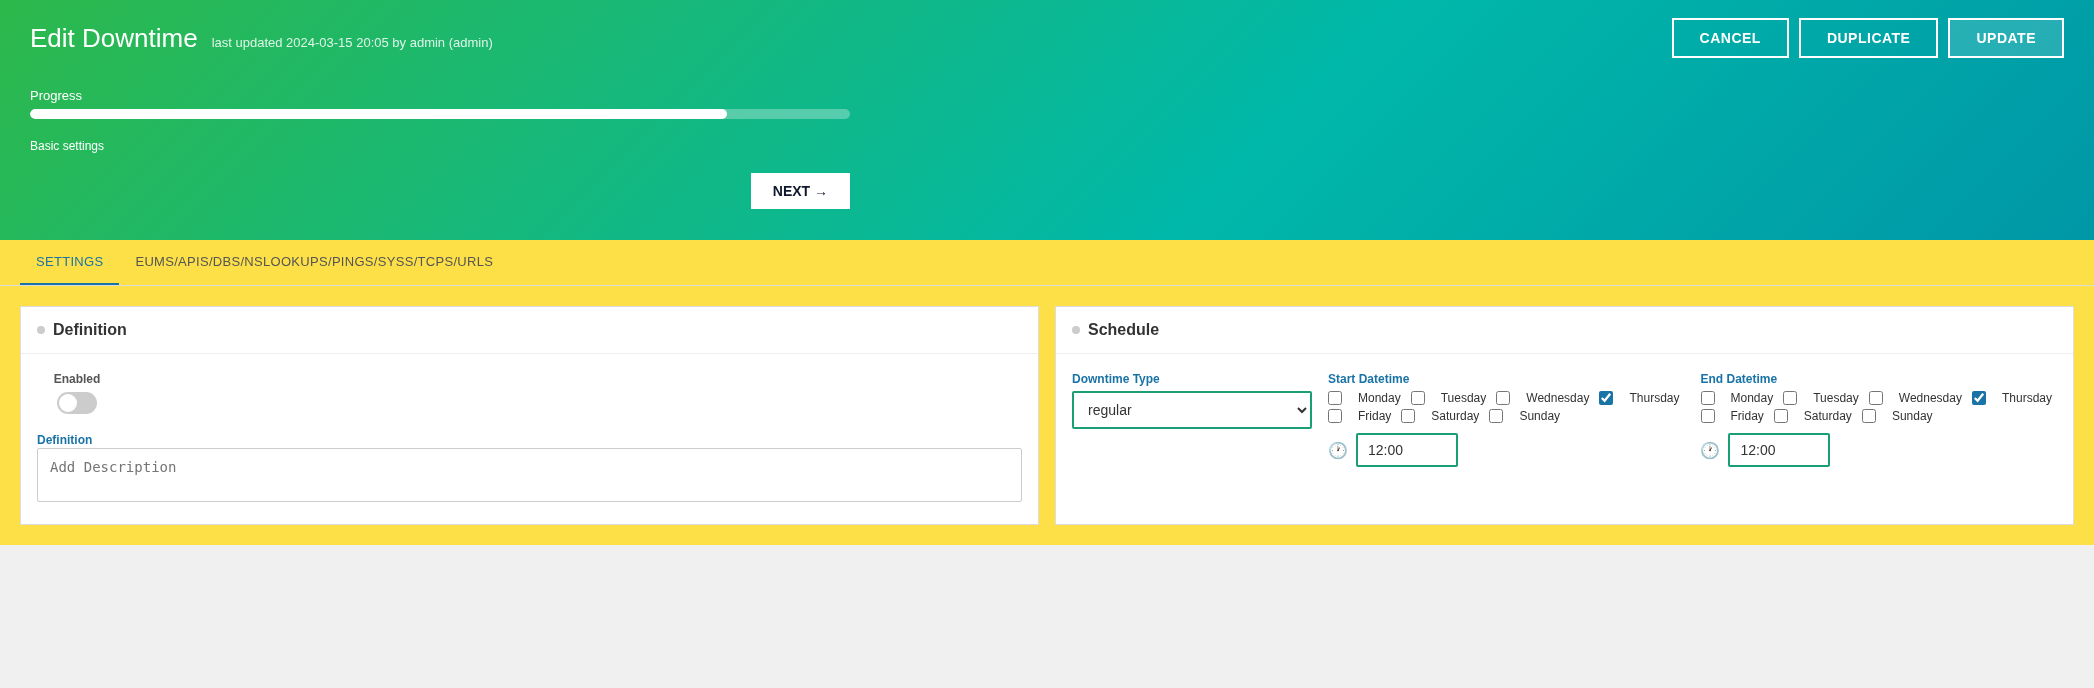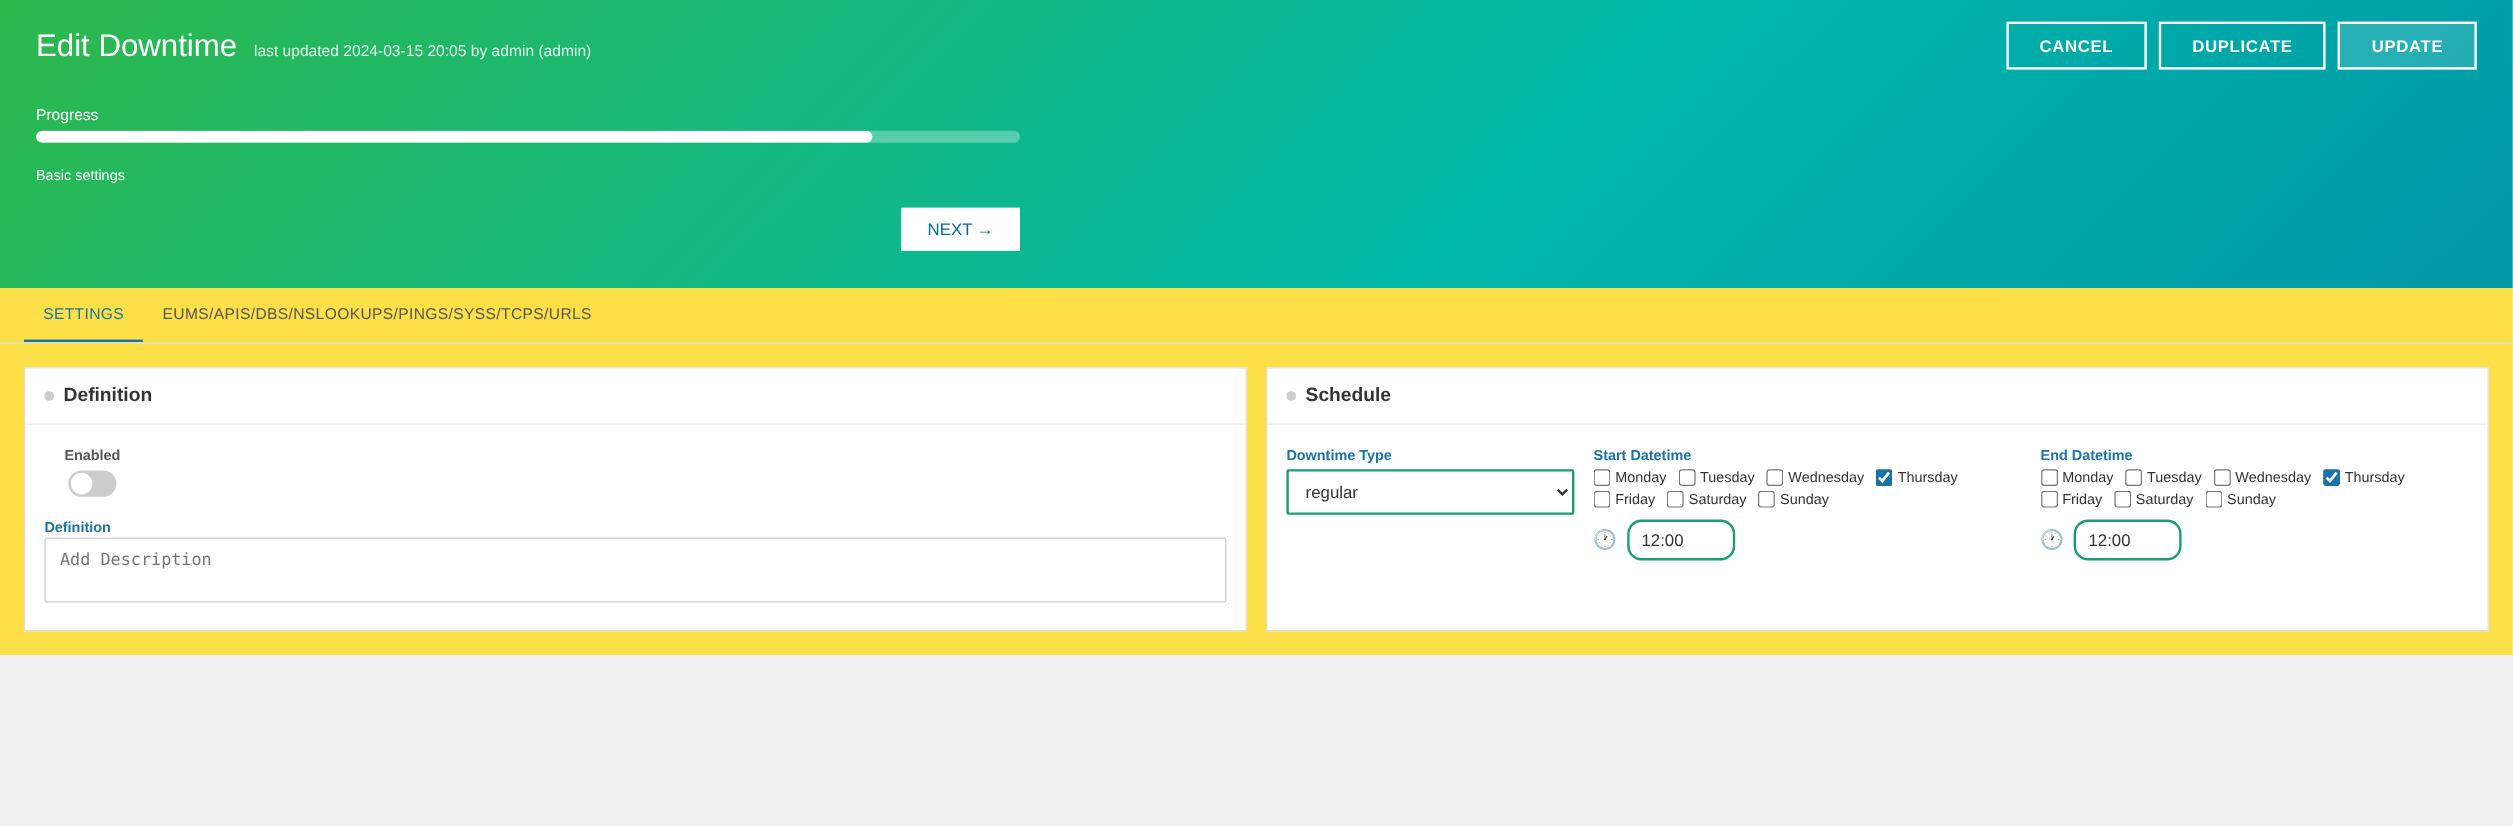--- a/index.html
+++ b/index.html
@@ -80,25 +80,25 @@
       font-weight: 500;
       margin-bottom: 20px;
     }
     .next-btn-area {
       display: flex;
       justify-content: flex-end;
       width: 820px;
     }
     .next-btn {
       background: #fff;
-      color: #0369a1;
+      color: #0f172a;
       border: none;
       padding: 10px 22px;
       font-size: 14px;
-      font-weight: 400;
+      font-weight: 700;
       cursor: pointer;
       display: flex;
       align-items: center;
       gap: 6px;
     }
 
     
     .tabs-bar {
       background: #fde047;
       border-bottom: 1px solid #ddd;
@@ -268,21 +268,21 @@
     }
     .days-row {
       display: flex;
       flex-wrap: wrap;
       gap: 4px 10px;
       margin-bottom: 10px;
     }
     .day-item {
       display: flex;
       align-items: center;
-      gap: 4px;
+      gap: 16px;
       font-size: 12px;
       color: #333;
     }
     .day-item input[type="checkbox"] {
       width: 14px;
       height: 14px;
       accent-color: #1a73a7;
     }
     .time-row {
       display: flex;
@@ -292,22 +292,22 @@
     .time-icon {
       font-size: 16px;
       color: #888;
     }
     .time-input {
       border: 2px solid #1a9e75;
       padding: 7px 10px;
       font-size: 14px;
       color: #333;
       outline: none;
-      width: 90px;
-      border-radius: 12px;
+      width: 102px;
+      border-radius: 2px;
     }
 
     
     .bottom-spacer {
       height: 60px;
       background: #f0f0f0;
     }
   </style>
 </head>
 <body>

